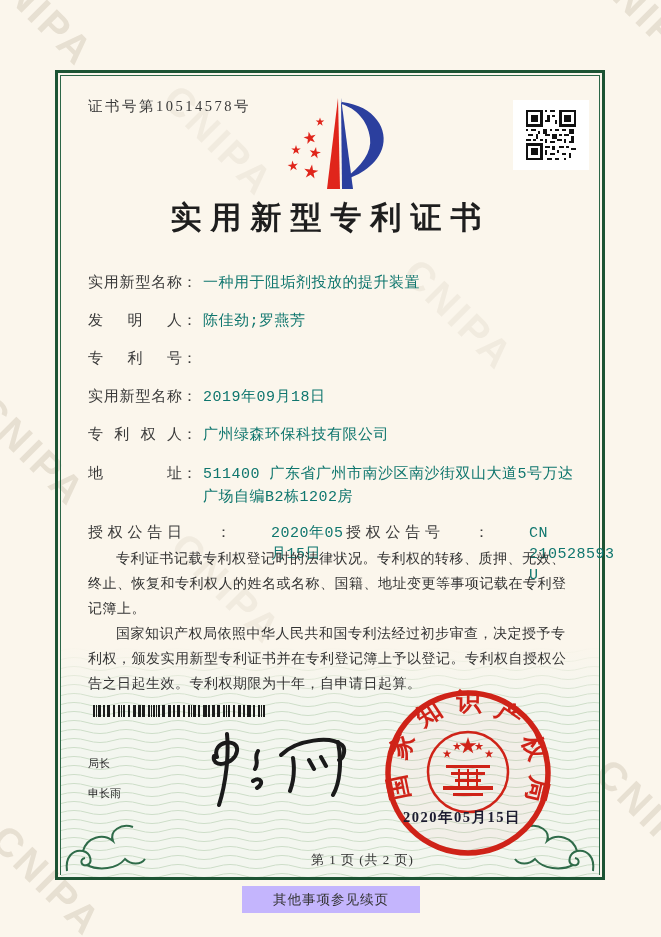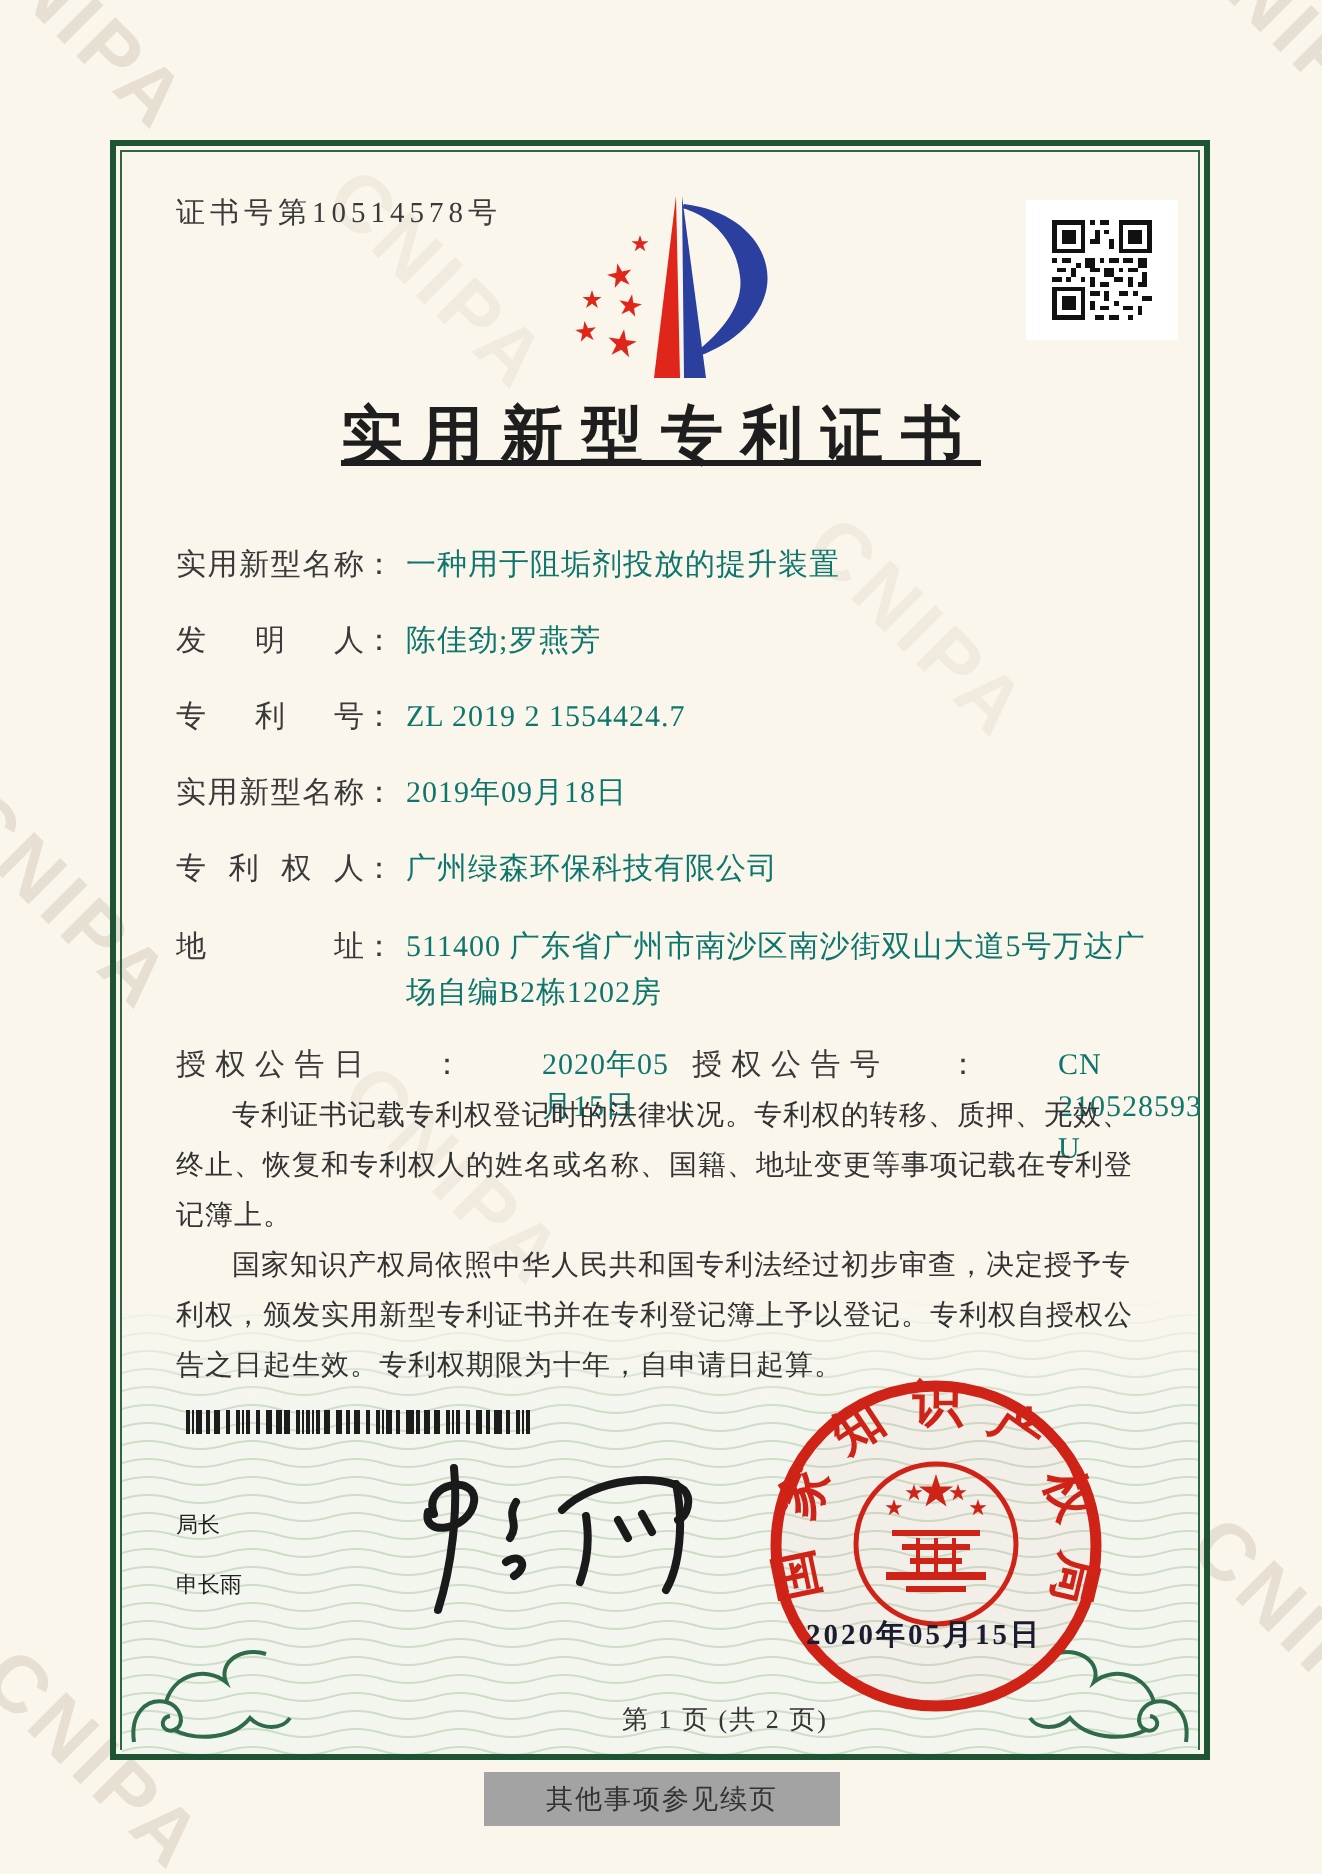--- a/index.html
+++ b/index.html
@@ -30,24 +30,24 @@
     position:absolute;left:88px;top:97px;font-size:14.5px;letter-spacing:2.5px;
     color:#3a3a3a;z-index:3;
   }
   .logo{position:absolute;left:281px;top:96px;width:118px;height:100px;z-index:3;}
   .qr-wrap{
     position:absolute;left:513px;top:100px;width:76px;height:70px;background:#ffffff;
     display:flex;align-items:center;justify-content:center;z-index:3;
   }
   .title{
     position:absolute;left:0;top:197px;width:661px;text-align:center;
-    font-size:31px;font-weight:bold;letter-spacing:9px;color:#1e1e1e;z-index:3;text-decoration:underline;
-  }
-  
-  .fields{position:absolute;left:88px;top:273px;width:486px;font-size:15px;z-index:3;}
+    font-size:31px;font-weight:bold;letter-spacing:9px;color:#1e1e1e;z-index:3;
+  }
+  
+  .fields{position:absolute;left:88px;top:273px;width:486px;font-size:15px;z-index:3;font-family:Liberation Mono, monospace;}
   .f-row{display:flex;align-items:baseline;margin-bottom:17px;line-height:21px;}
   .f-row.tall{margin-bottom:14px;}
   .f-label{display:inline-block;width:94px;text-align:justify;text-align-last:justify;color:#3a3a3a;flex:none;}
   .f-colon{flex:none;color:#3a3a3a;}
   .f-value{margin-left:6px;color:#0f766e;letter-spacing:.5px;}
   .f-value.addr{width:372px;line-height:23px;}
   .f-group{display:flex;align-items:baseline;gap:34px;}
   .f-group.first{width:258px;flex:none;}
   
   .paras{position:absolute;left:88px;top:546px;width:482px;font-size:14px;line-height:25px;
@@ -80,21 +80,21 @@
   .seal-date{
     position:absolute;left:403px;top:808px;z-index:5;font-size:14.5px;
     letter-spacing:1.5px;color:#1c1c30;font-weight:bold;
   }
   .page-info{
     position:absolute;left:0;top:851px;width:661px;text-align:center;
     font-size:13px;color:#333;letter-spacing:1px;z-index:4;padding-left:32px;
   }
   
   .foot-note-wrap{
-    position:absolute;left:242px;top:886px;width:178px;height:27px;background:#a3a3a3;
+    position:absolute;left:242px;top:886px;width:178px;height:27px;background:#c4b5fd;
     display:flex;align-items:center;justify-content:center;z-index:3;
   }
   .foot-note{font-size:13.5px;color:#333;letter-spacing:1px;}
 </style>
 </head>
 <body>
 
 <div class="wm" style="left:-30px;top:-12px;">CNIPA</div>
 <div class="wm" style="left:578px;top:-8px;">CNIPA</div>
 <div class="wm" style="left:-38px;top:428px;">CNIPA</div>
@@ -221,21 +221,20 @@
     <span class="f-value">一种用于阻垢剂投放的提升装置</span>
   </div>
   <div class="f-row">
     <span class="f-label">发明人</span>
       <span class="f-colon">：</span>
     <span class="f-value">陈佳劲;罗燕芳</span>
   </div>
   <div class="f-row">
     <span class="f-label">专利号</span>
       <span class="f-colon">：</span>
-    <span class="f-value">ZL 2019 2 1554424.7</span>
   </div>
   <div class="f-row">
     <span class="f-label">实用新型名称</span>
       <span class="f-colon">：</span>
     <span class="f-value">2019年09月18日</span>
   </div>
   <div class="f-row">
     <span class="f-label">专利权人</span>
       <span class="f-colon">：</span>
     <span class="f-value">广州绿森环保科技有限公司</span>

